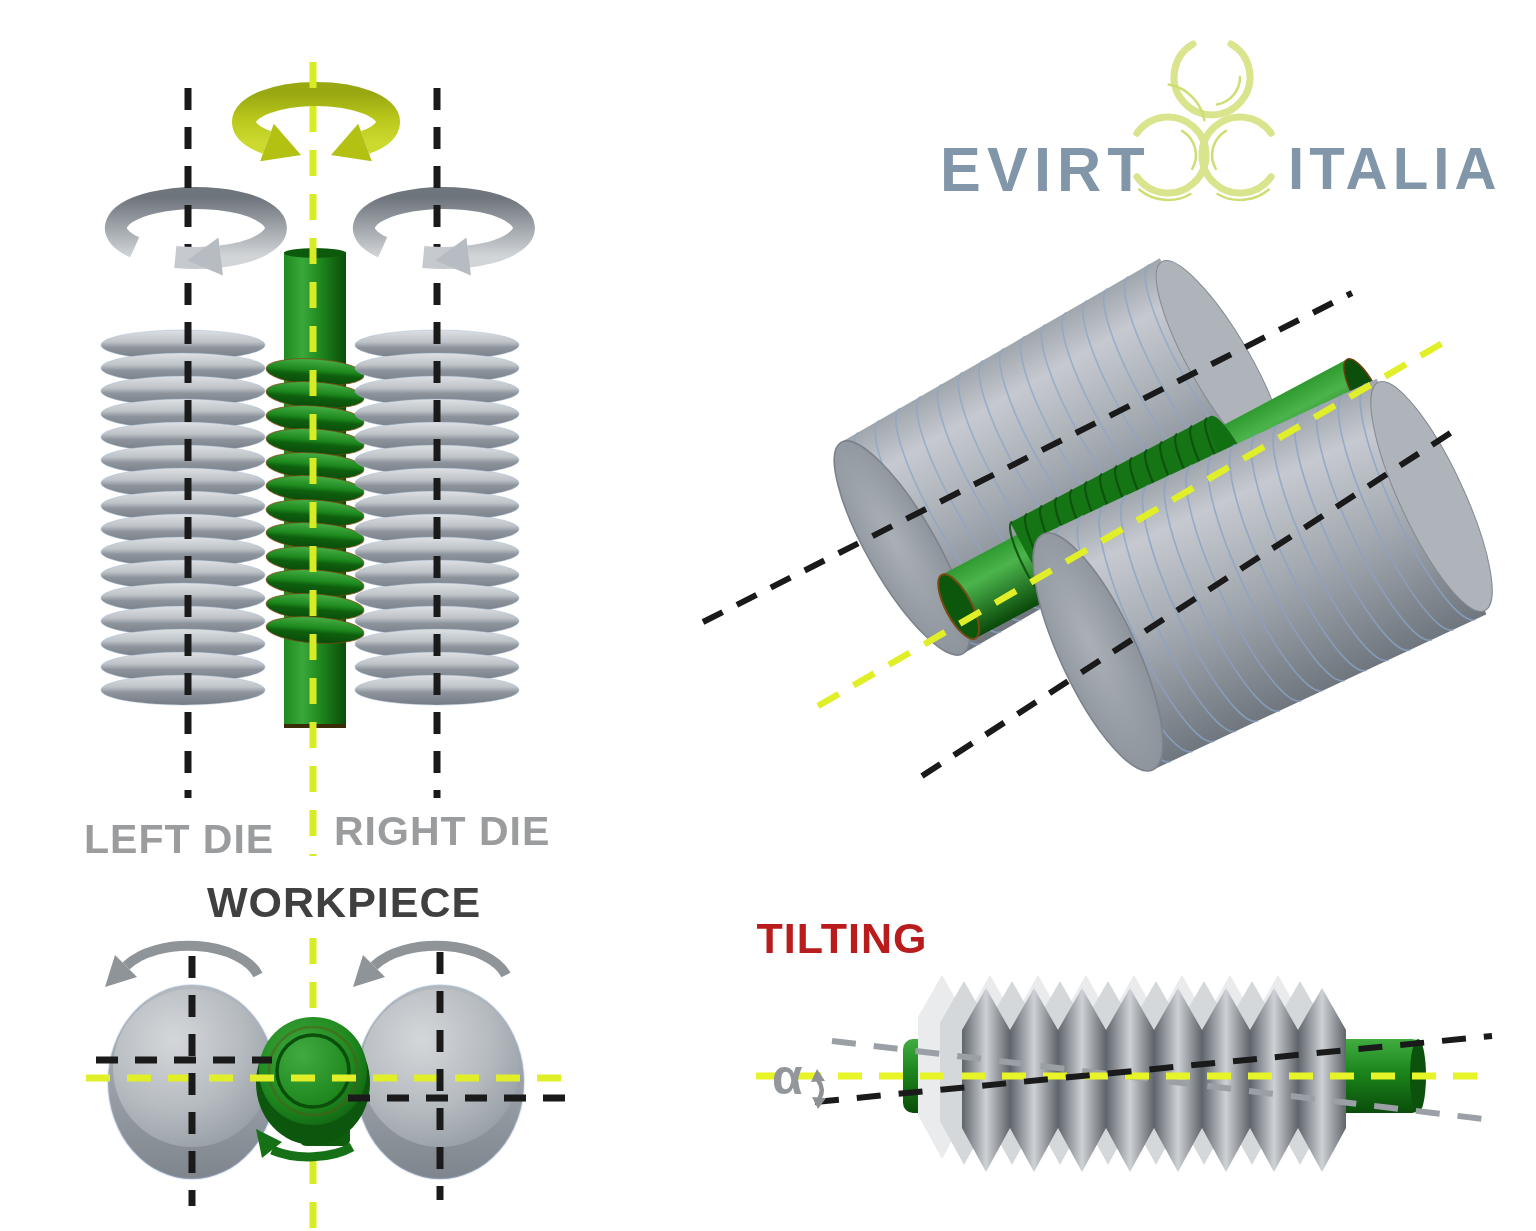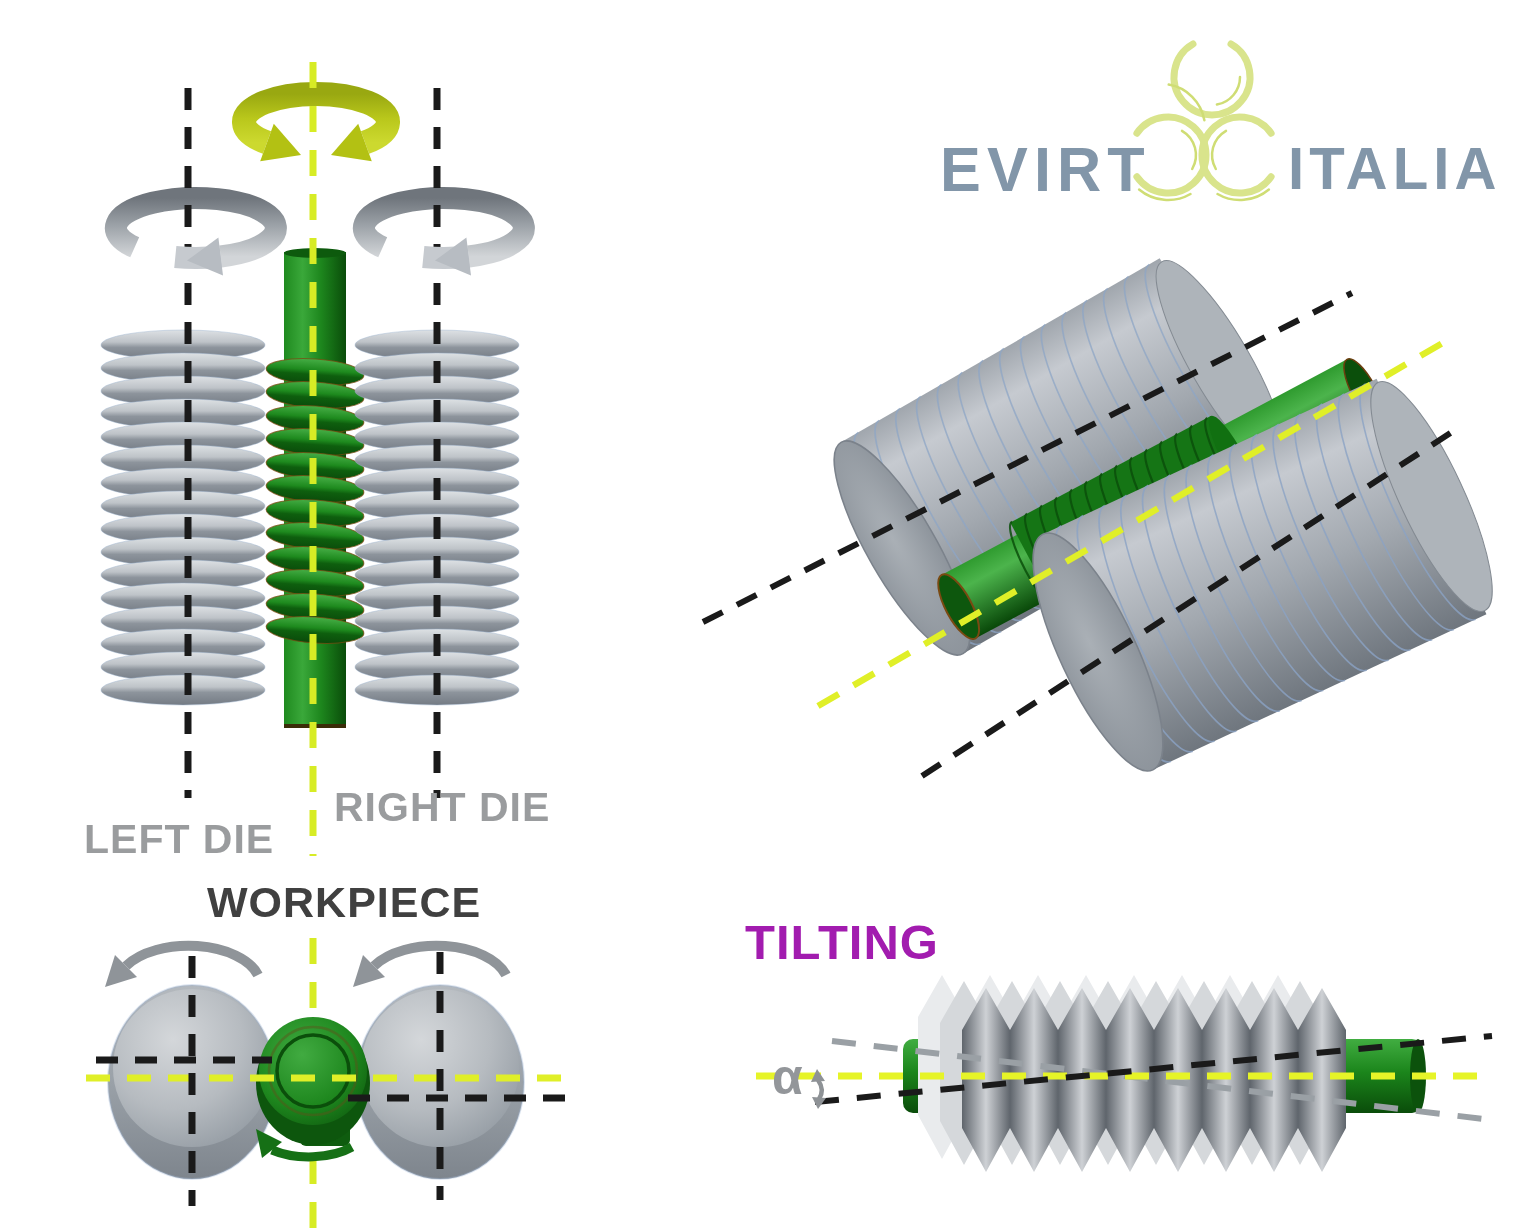--- a/index.html
+++ b/index.html
@@ -2,21 +2,21 @@
 <html><head>
 <meta charset="utf-8">
 <style>
   html,body{margin:0;padding:0;background:#fff;}
   #stage{position:relative;width:1536px;height:1231px;background:#ffffff;overflow:hidden;
          font-family:"Liberation Sans",sans-serif;}
   #artwork{position:absolute;left:0;top:0;}
   .label{position:absolute;font-weight:bold;white-space:nowrap;}
   .die-label{font-size:41px;color:#9a9c9e;letter-spacing:1px;}
   .workpiece-label{font-size:43px;color:#404040;letter-spacing:1px;}
-  .tilt-label{font-size:49px;color:#a21caf;letter-spacing:1px;text-align:center;line-height:1.5;}
+  .tilt-label{font-size:43px;color:#b91c1c;letter-spacing:1px;text-align:center;line-height:1.5;}
   .alpha-label{font-size:50px;color:#93969a;}
   .logo-word{position:absolute;font-weight:bold;color:#8296a9;font-size:60px;
              letter-spacing:6px;transform:scale(1.02,1.04);transform-origin:left top;}
 </style>
 </head>
 <body>
 
 <div id="stage">
 
 <svg id="artwork" width="1536" height="1231" viewBox="0 0 1536 1231" xmlns="http://www.w3.org/2000/svg">
@@ -248,21 +248,21 @@
 
     <g>
       <path d="M818,1080 Q825,1090 819,1099" fill="none" stroke="#8e9296" stroke-width="4.5"></path>
       <polygon points="811,1082 825,1081 817,1069" fill="#8e9296"></polygon>
       <polygon points="812,1097 826,1098 818,1109" fill="#8e9296"></polygon>
     </g>
   </g>
 </svg>
 
   <div class="label die-label" style="left:84px;top:816px;">LEFT DIE</div>
-  <div class="label die-label" style="left:334px;top:784px;">RIGHT DIE</div>
+  <div class="label die-label" style="left:334px;top:808px;">RIGHT DIE</div>
   <div class="label workpiece-label" style="left:207px;top:878px;">WORKPIECE</div>
 
   <div class="label tilt-label" style="left:722px;top:906px;width:240px;">
     <div>TILTING</div>
   </div>
   <div class="label alpha-label" style="left:772px;top:1048px;">α</div>
 
   <div class="logo-word" style="left:940px;top:134px;">EVIRT</div>
   <div class="logo-word" style="left:1288px;top:134px;font-size:57px;letter-spacing:5px;">ITALIA</div>
 </div>

